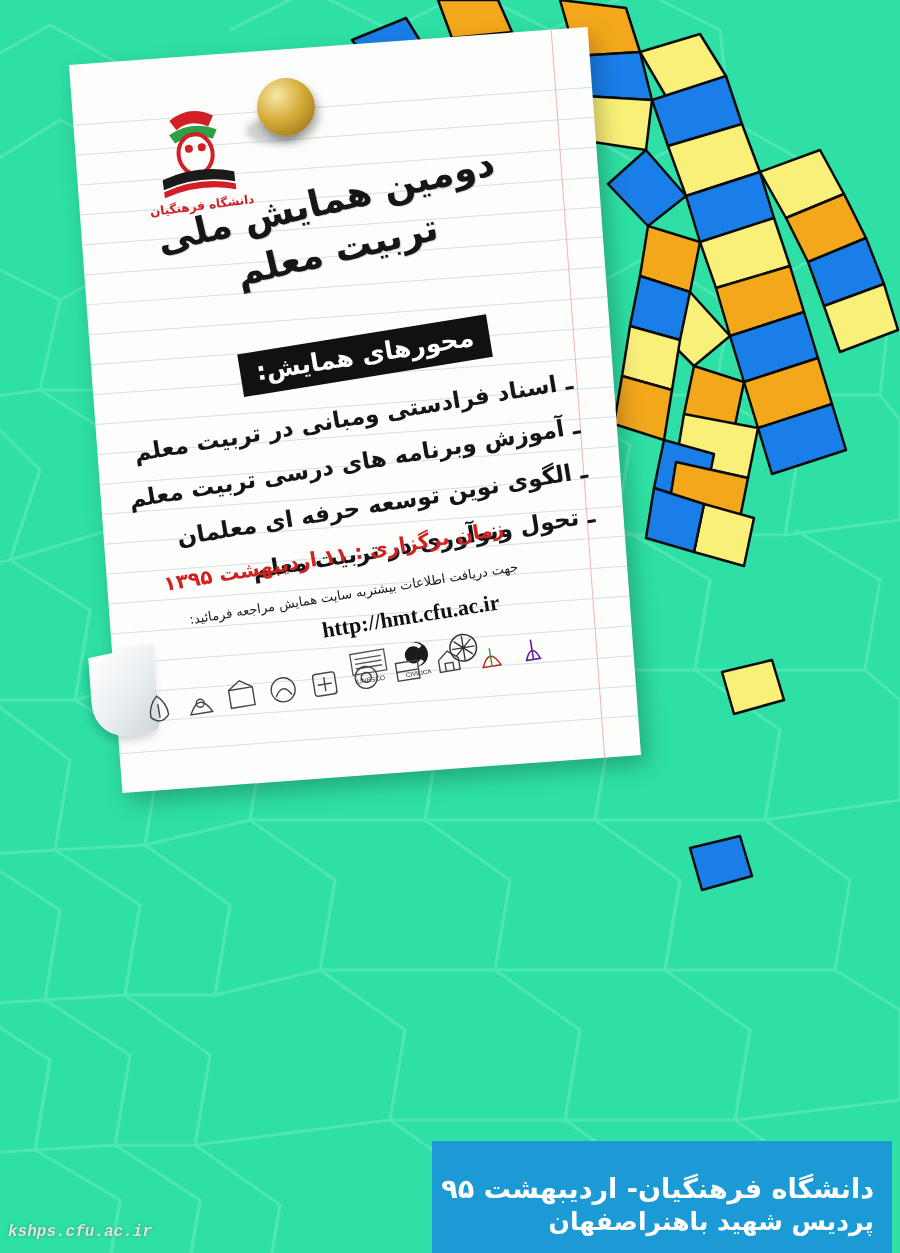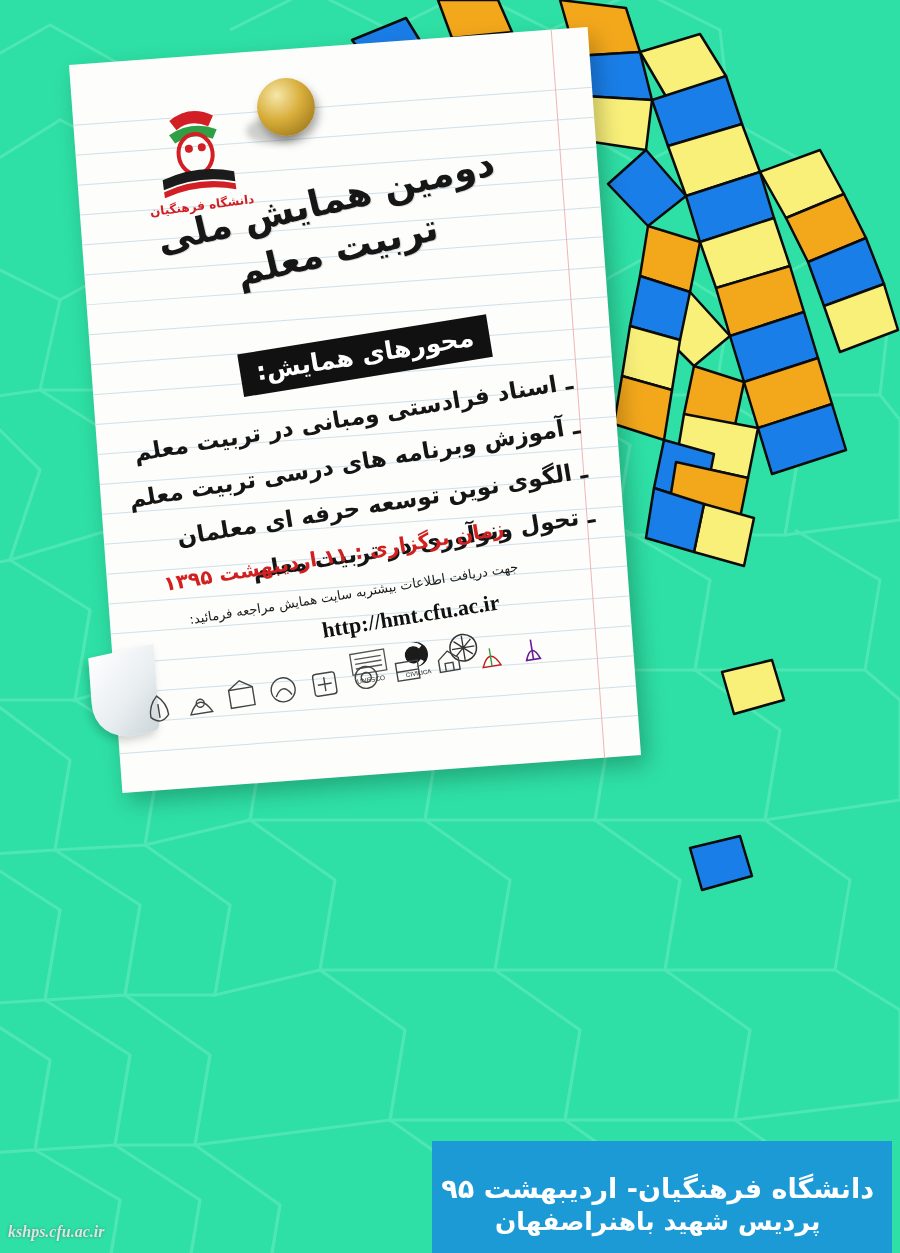--- a/index.html
+++ b/index.html
@@ -241,27 +241,27 @@
   .footer-text {
     position:absolute;
     right: 18px; bottom: 16px;
     text-align: right;
     direction: rtl;
     color: #fff;
     font-family: "DejaVu Sans", sans-serif;
     font-weight: bold;
   }
   .footer-text .l1 { font-size: 27px; line-height: 1.25; }
-  .footer-text .l2 { font-size: 25px; line-height: 1.25; text-align: center; }
+  .footer-text .l2 { font-size: 25px; line-height: 1.25; }
 
   .watermark {
     position:absolute;
     left: 8px; bottom: 12px;
     color: #e2e2e2;
-    font-family: Liberation Serif, serif;
+    font-family: Liberation Mono, monospace;
     font-weight: bold;
     font-style: italic;
     font-size: 16px;
     direction: ltr;
     text-shadow: 0 0 3px rgba(0,0,0,.35);
   }
 </style>
 </head>
 <body>
 

